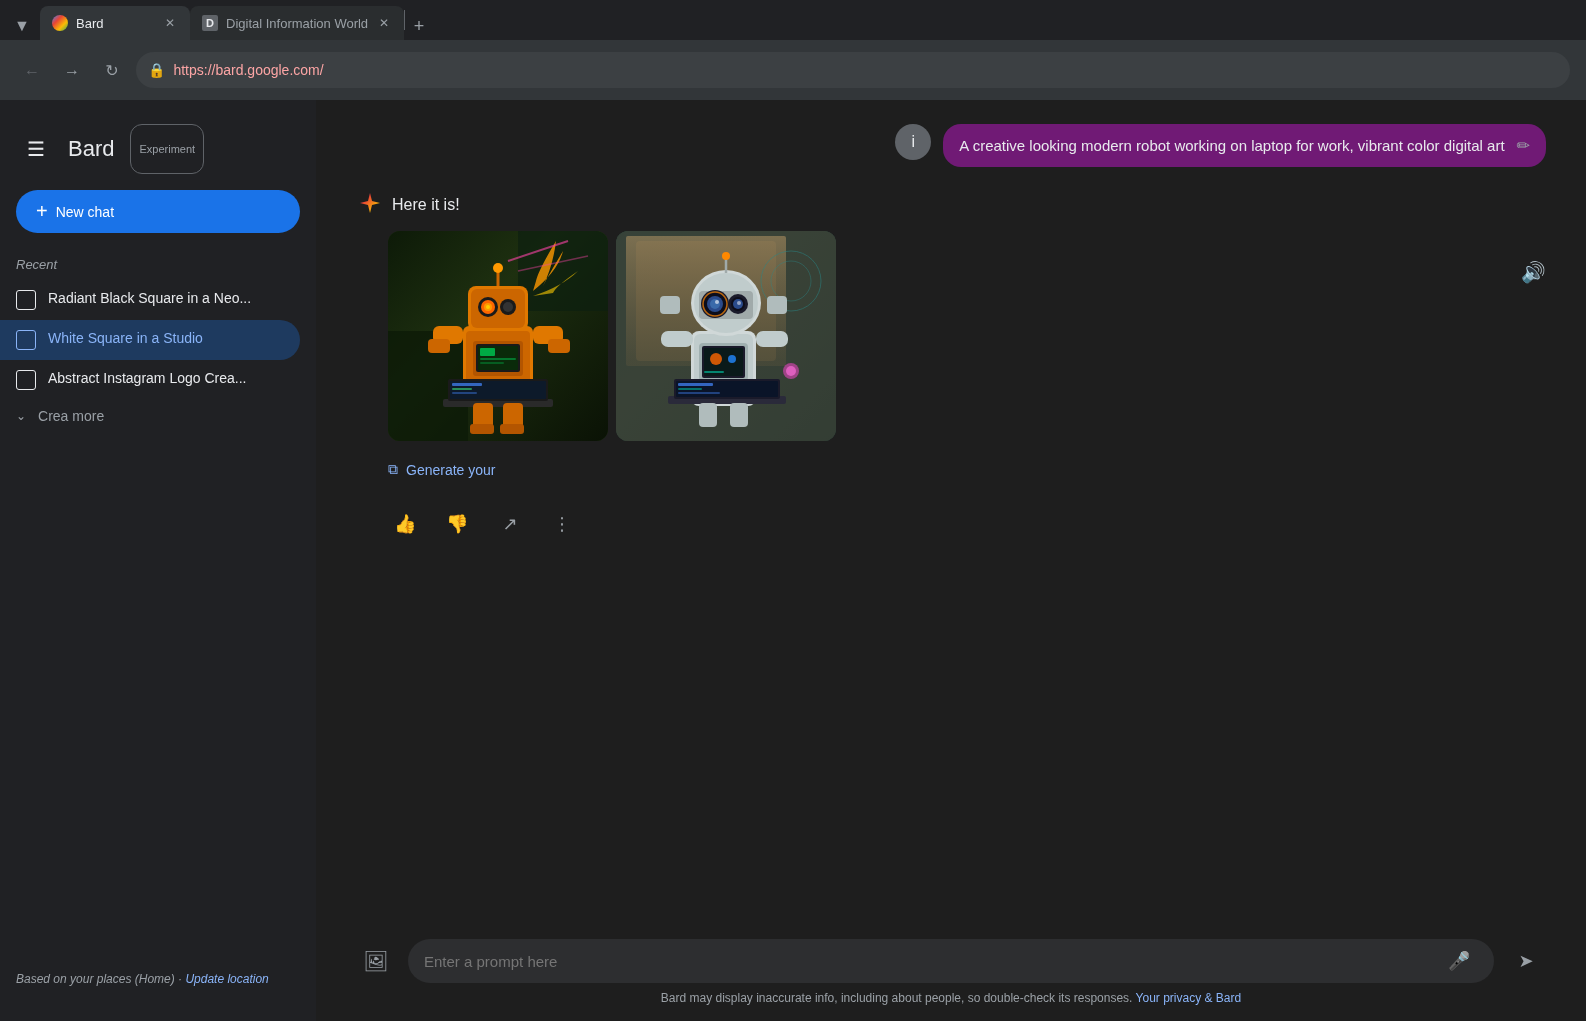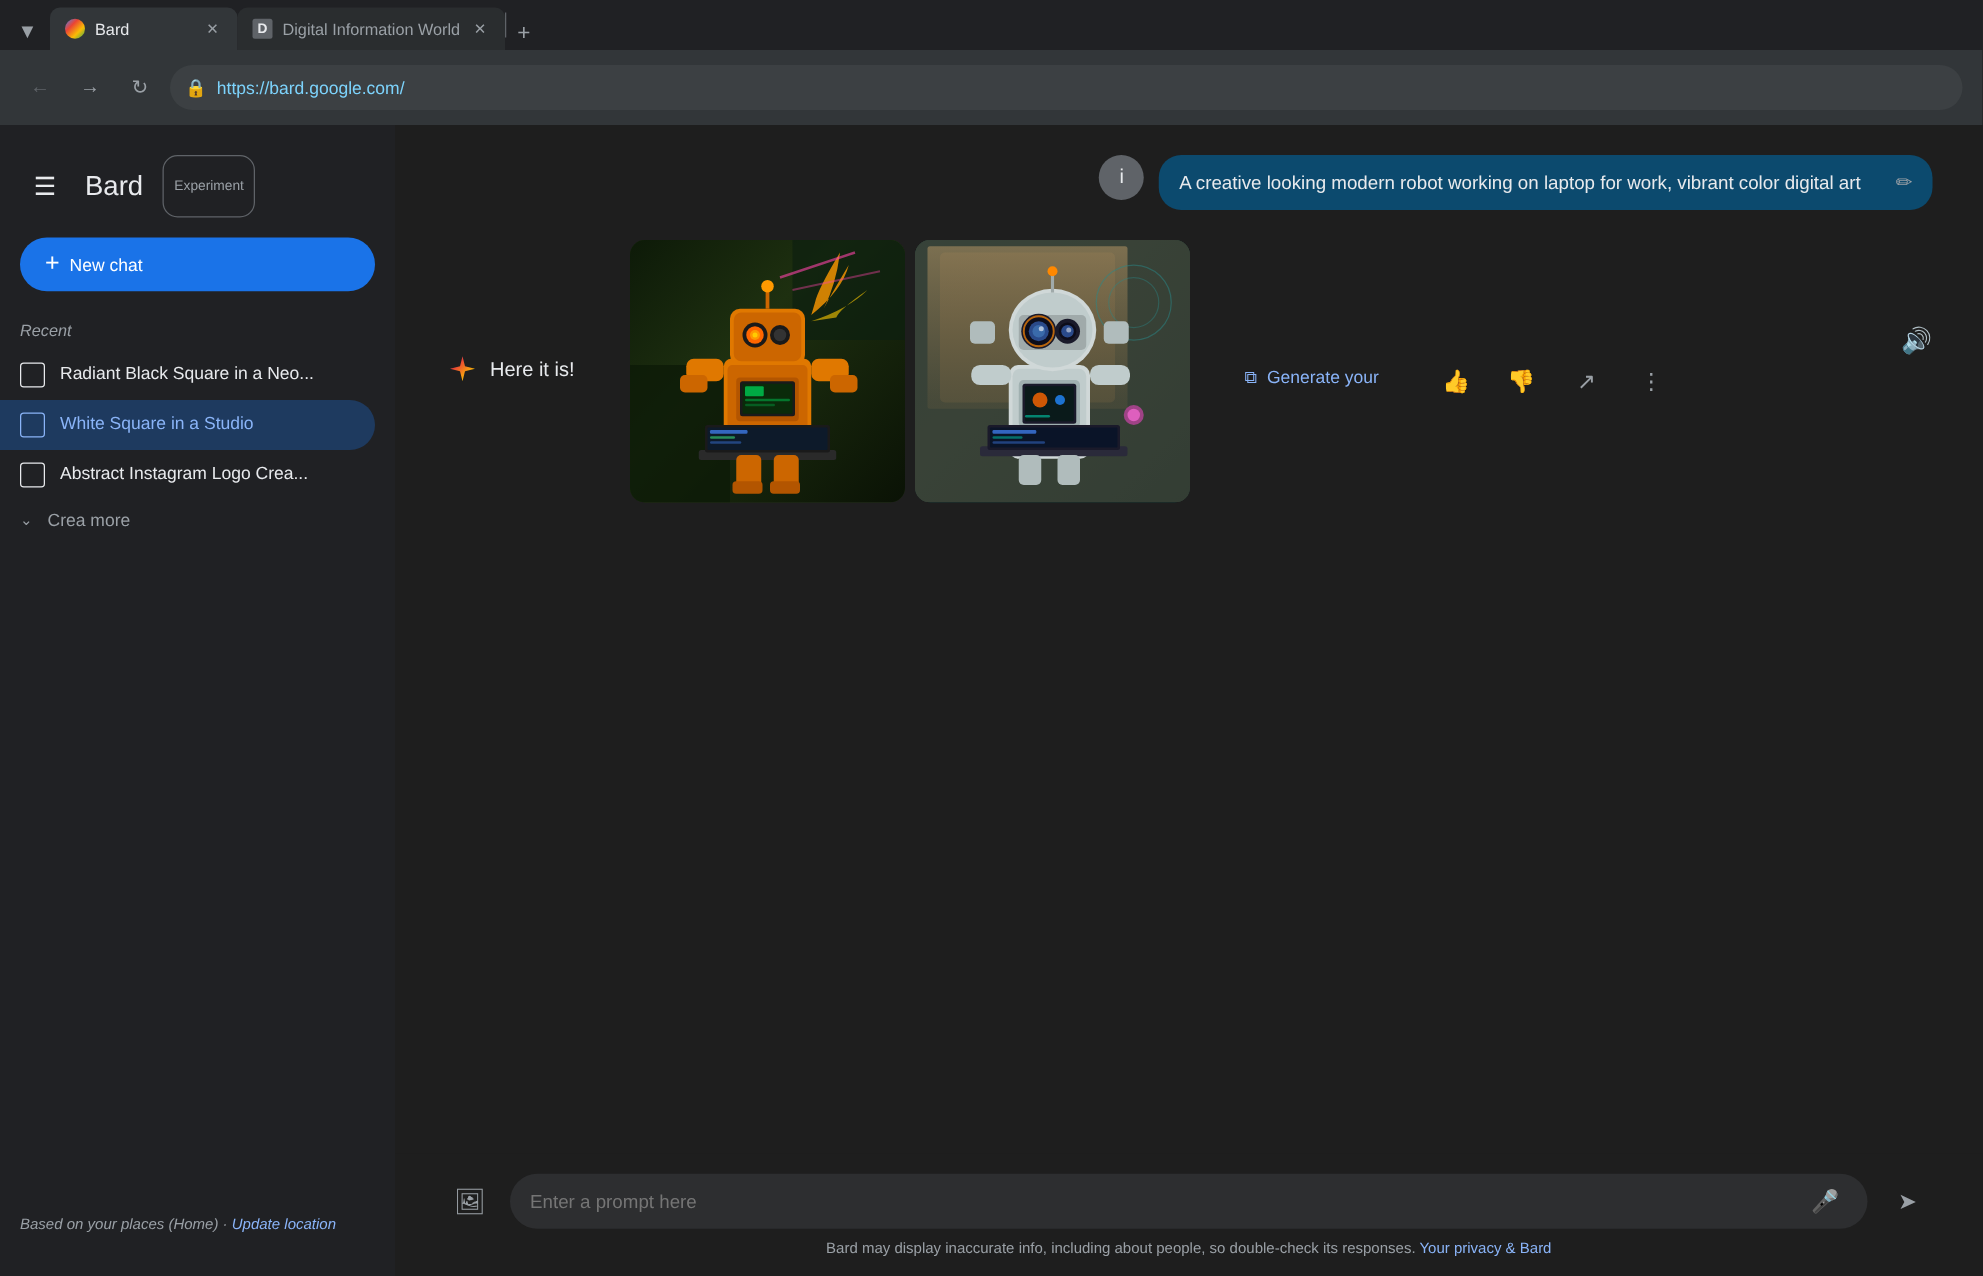--- a/index.html
+++ b/index.html
@@ -16,21 +16,21 @@
     .tab-favicon-d { background: #5f6368; display: flex; align-items: center; justify-content: center; font-size: 11px; font-weight: bold; color: #e8eaed; border-radius: 2px; }
     .tab-close { margin-left: auto; width: 16px; height: 16px; border-radius: 50%; display: flex; align-items: center; justify-content: center; font-size: 12px; color: #9aa0a6; cursor: pointer; }
     .tab-new { width: 28px; height: 28px; border-radius: 50%; display: flex; align-items: center; justify-content: center; color: #9aa0a6; cursor: pointer; font-size: 18px; }
     .tab-separator { width: 1px; height: 20px; background: #5f6368; align-self: center; }
     .tab-dropdown { width: 28px; height: 28px; border-radius: 50%; display: flex; align-items: center; justify-content: center; color: #9aa0a6; cursor: pointer; margin-right: 4px; }
 
     .address-bar { display: flex; align-items: center; height: 60px; padding: 8px 16px; gap: 8px; background: #323639; }
     .nav-btn { width: 32px; height: 32px; border-radius: 50%; display: flex; align-items: center; justify-content: center; color: #9aa0a6; cursor: pointer; font-size: 16px; }
     .nav-btn.disabled { color: #5f6368; cursor: default; }
     .url-bar { flex: 1; background: #3c4043; border-radius: 20px; height: 36px; display: flex; align-items: center; padding: 0 12px; gap: 8px; }
-    .url-text { font-size: 14px; color: #7dd3fc; }
+    .url-text { font-size: 14px; color: #fca5a5; }
     .security-icon { font-size: 14px; color: #9aa0a6; }
 
     
     .app { display: flex; height: 921px; }
 
     
     .sidebar { width: 316px; background: #202124; display: flex; flex-direction: column; padding: 16px 0; flex-shrink: 0; }
     .sidebar-header { display: flex; align-items: center; gap: 12px; padding: 8px 16px 16px; }
     .hamburger { width: 40px; height: 40px; border-radius: 50%; display: flex; align-items: center; justify-content: center; cursor: pointer; color: #e8eaed; font-size: 20px; }
     .bard-logo-text { font-size: 22px; font-weight: 400; color: #e8eaed; }
@@ -45,25 +45,25 @@
     .sidebar-footer { margin-top: auto; padding: 16px; font-size: 12px; color: #9aa0a6; line-height: 1.6; font-style: italic; }
     .sidebar-footer a { color: #8ab4f8; text-decoration: none; }
 
     
     .main { flex: 1; background: #1e1e1e; display: flex; flex-direction: column; position: relative; }
     .main-inner { flex: 1; overflow-y: auto; padding: 24px 40px; display: flex; flex-direction: column; gap: 24px; }
 
     
     .user-message { display: flex; align-items: flex-start; gap: 12px; justify-content: flex-end; }
     .user-avatar { width: 36px; height: 36px; border-radius: 50%; background: #5f6368; display: flex; align-items: center; justify-content: center; font-size: 16px; color: #e8eaed; flex-shrink: 0; order: -1; }
-    .user-bubble { background: #0c4a6e; border-radius: 18px; padding: 12px 16px; font-size: 15px; color: #e8eaed; max-width: 800px; display: flex; align-items: center; gap: 28px; }
+    .user-bubble { background: #701a75; border-radius: 18px; padding: 12px 16px; font-size: 15px; color: #e8eaed; max-width: 800px; display: flex; align-items: center; gap: 12px; }
     .edit-icon { color: #9aa0a6; cursor: pointer; font-size: 16px; }
 
     
-    .bard-response { display: flex; flex-direction: row; gap: 12px; }
+    .bard-response { display: flex; flex-direction: column; gap: 12px; }
     .bard-header { display: flex; align-items: center; gap: 8px; }
     .sound-icon { margin-left: auto; color: #9aa0a6; font-size: 20px; cursor: pointer; position: absolute; right: 40px; top: 160px; }
 
     
     .images-grid { display: flex; gap: 8px; padding-left: 32px; }
     .image-card { width: 220px; height: 210px; border-radius: 12px; overflow: hidden; position: relative; cursor: pointer; }
     .robot-svg-1 { width: 100%; height: 100%; }
     .robot-svg-2 { width: 100%; height: 100%; }
 
     

